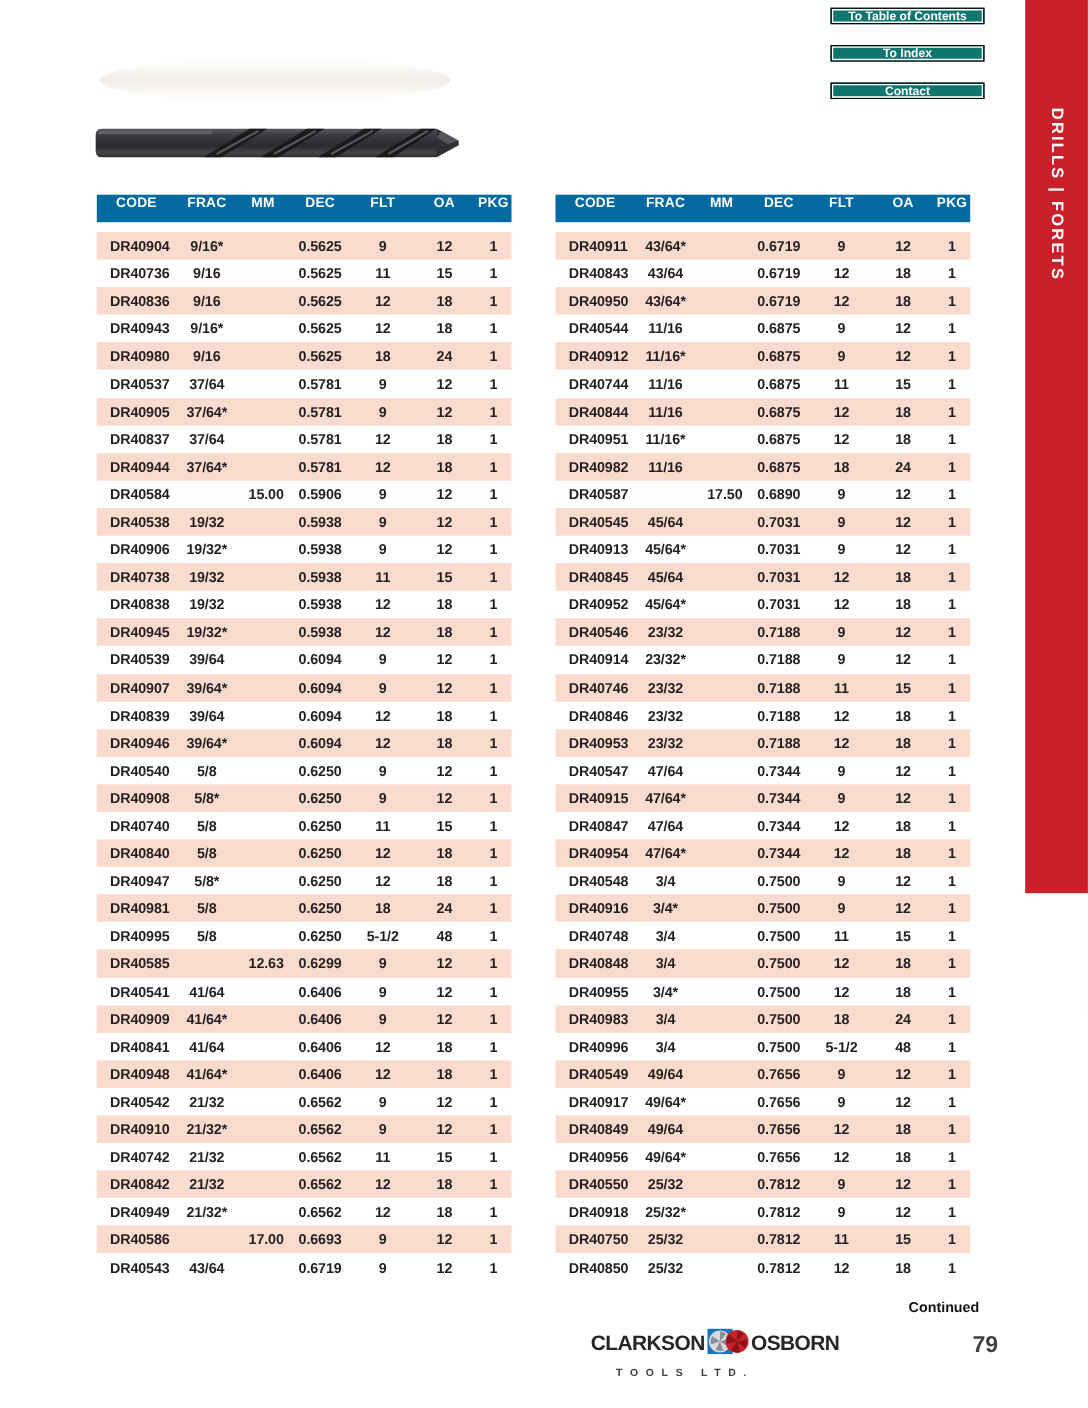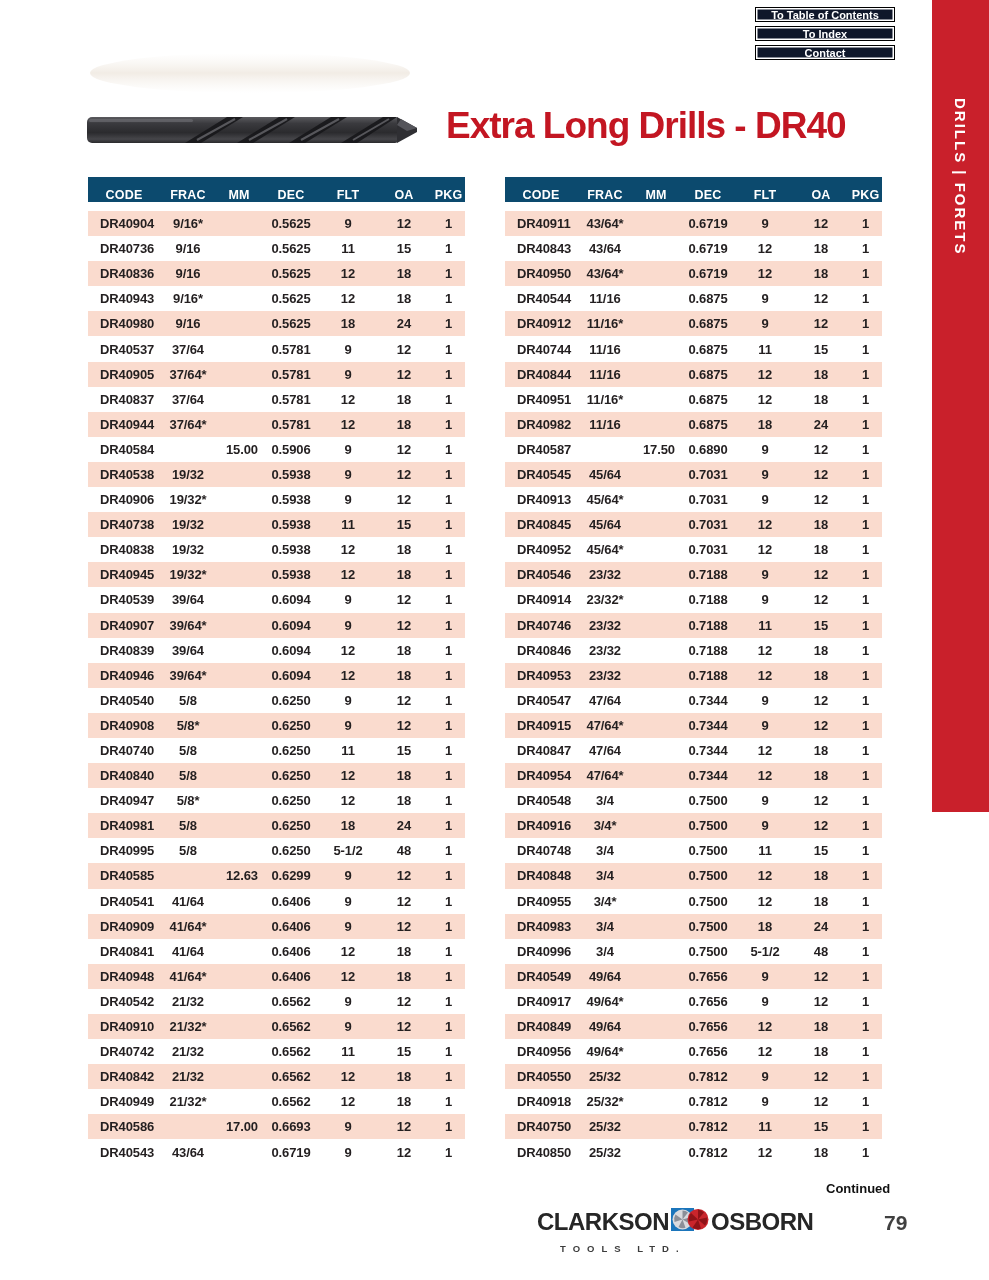--- a/index.html
+++ b/index.html
@@ -5,22 +5,22 @@
   html,body { margin:0; padding:0; background:#e8e8e8; }
   .page {
     position:relative; width:989px; height:1280px; background:#ffffff;
     font-family:"Liberation Sans", sans-serif; overflow:hidden;
     margin:0 auto;
   }
 
   
   .nav { position:absolute; left:755px; top:7px; width:140px; }
   .nav-btn {
-    display:block; width:100%; box-sizing:border-box; height:15px; margin-bottom:4px;
-    background:#0f172a; color:#fff; border:1px solid #000;
+    display:block; width:100%; box-sizing:border-box; height:15px; margin-bottom:19px;
+    background:#0f766e; color:#fff; border:1px solid #000;
     box-shadow: inset 0 0 0 1.5px #fff;
     font-family:"Liberation Sans", sans-serif; font-weight:bold; font-size:11px;
     line-height:12px; cursor:pointer; padding:0;
   }
 
   
   .side-tab {
     position:absolute; left:932px; top:0; width:57px; height:812px;
     background:#c9202b; display:flex; justify-content:center;
   }
@@ -38,37 +38,37 @@
   }
 
   
   .drill-photo { position:absolute; left:85px; top:45px; width:335px; height:110px; }
 
   
   .tbl { position:absolute; top:177px; width:377px; }
   .tbl-left  { left:88px; }
   .tbl-right { left:505px; }
   .thead {
-    height:25px; background:#0c4a6e; color:#fff; display:flex; align-items:flex-end;
+    height:25px; background:#0369a1; color:#fff; display:flex; align-items:flex-start;
     font-size:12.5px; font-weight:bold; letter-spacing:0.2px;
   }
   .tbody { margin-top:9px; }
   .row { display:flex; align-items:center; height:25.1px; font-size:13px; font-weight:bold;
          color:#231f20; letter-spacing:-0.1px; }
   .tbody .row:nth-child(odd) { background:#fadbce; }
   .c { text-align:center; box-sizing:border-box; }
   .c0 { width:72px; } .c1 { width:56px; } .c2 { width:46px; }
   .c3 { width:58px; } .c4 { width:56px; } .c5 { width:56px; } .c6 { width:33px; }
   .tbody .c0 { text-align:left; padding-left:12px; }
   .tbody .c2 { text-align:right; padding-right:4px; }
 
   
   .continued { position:absolute; left:826px; top:1181px; font-size:13px; font-weight:bold; color:#111; }
   .brand { position:absolute; left:537px; top:1206px; display:flex; align-items:center; }
-  .brand-word { font-size:24px; font-weight:800; color:#262626; letter-spacing:-0.5px; line-height:30px; }
+  .brand-word { font-size:19px; font-weight:800; color:#262626; letter-spacing:-0.5px; line-height:30px; }
   .brand-icon { margin:0 2px; }
   .brand-sub {
     position:absolute; left:560px; top:1243px; width:265px; text-align:left;
     font-size:9.5px; font-weight:bold; color:#3c3c3c; letter-spacing:7px; white-space:nowrap;
   }
   .page-number { position:absolute; left:884px; top:1211px; font-size:21px; font-weight:bold; color:#404040; }
 </style>
 </head>
 <body>
 
@@ -118,21 +118,20 @@
   <div class="nav">
       <button class="nav-btn">To Table of Contents</button>
       <button class="nav-btn">To Index</button>
       <button class="nav-btn">Contact</button>
     </div>
 
   <div class="side-tab">
     <div class="side-tab-label">DRILLS | FORETS</div>
   </div>
 
-  <div class="title">Extra Long Drills - DR40</div>
 
   <div class="tbl tbl-left">
       <div class="thead">
         <div class="c c0">CODE</div>
         <div class="c c1">FRAC</div>
         <div class="c c2">MM</div>
         <div class="c c3">DEC</div>
         <div class="c c4">FLT</div>
         <div class="c c5">OA</div>
         <div class="c c6">PKG</div>

